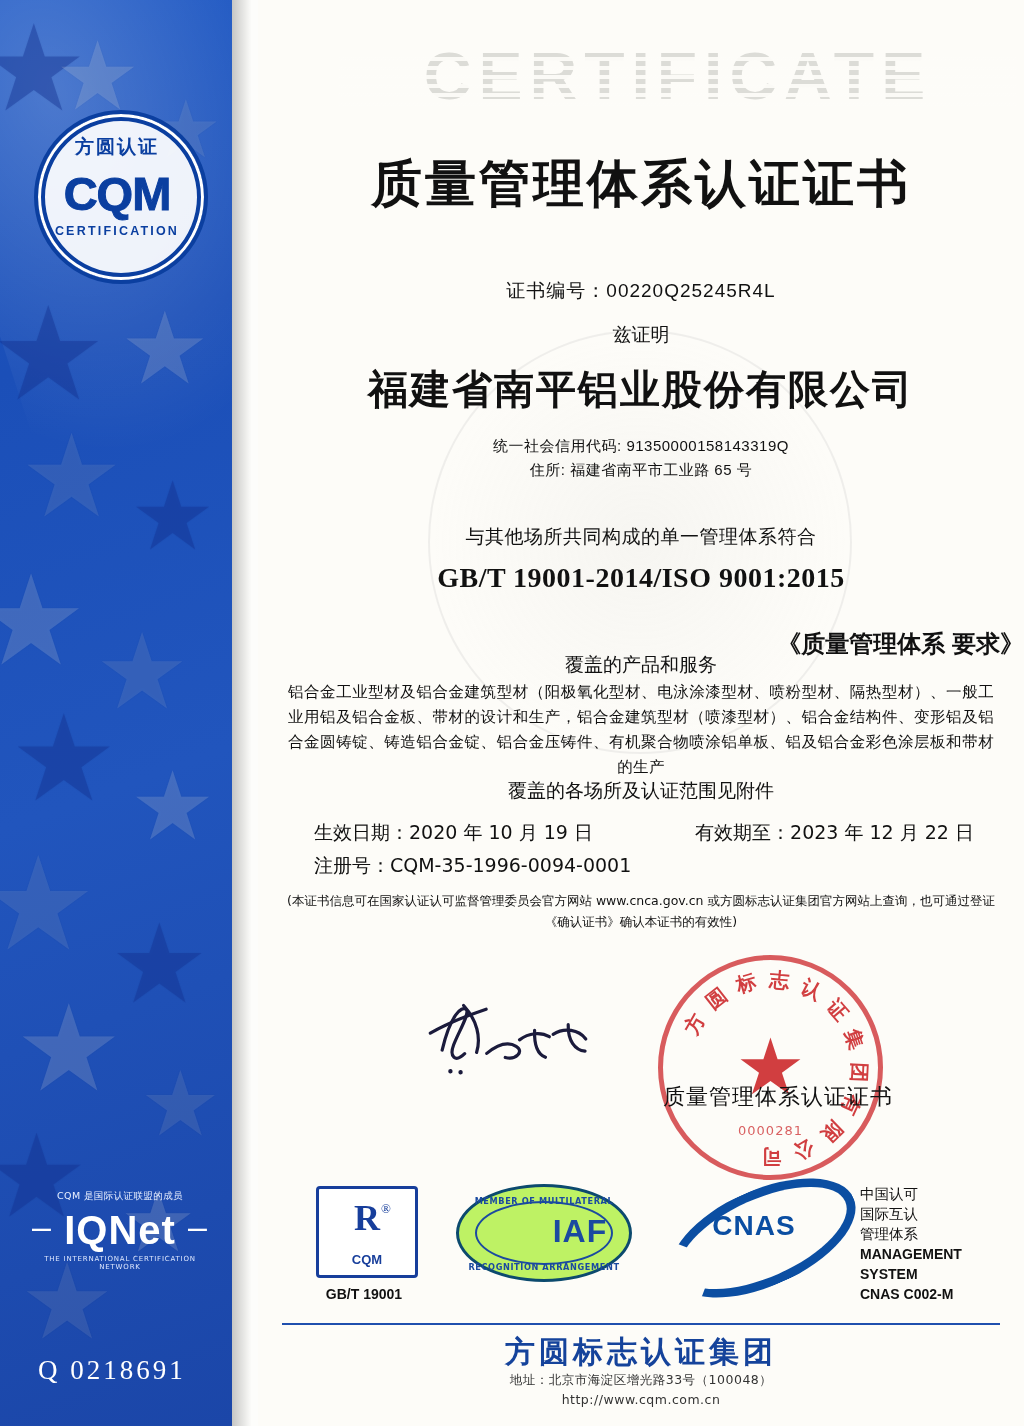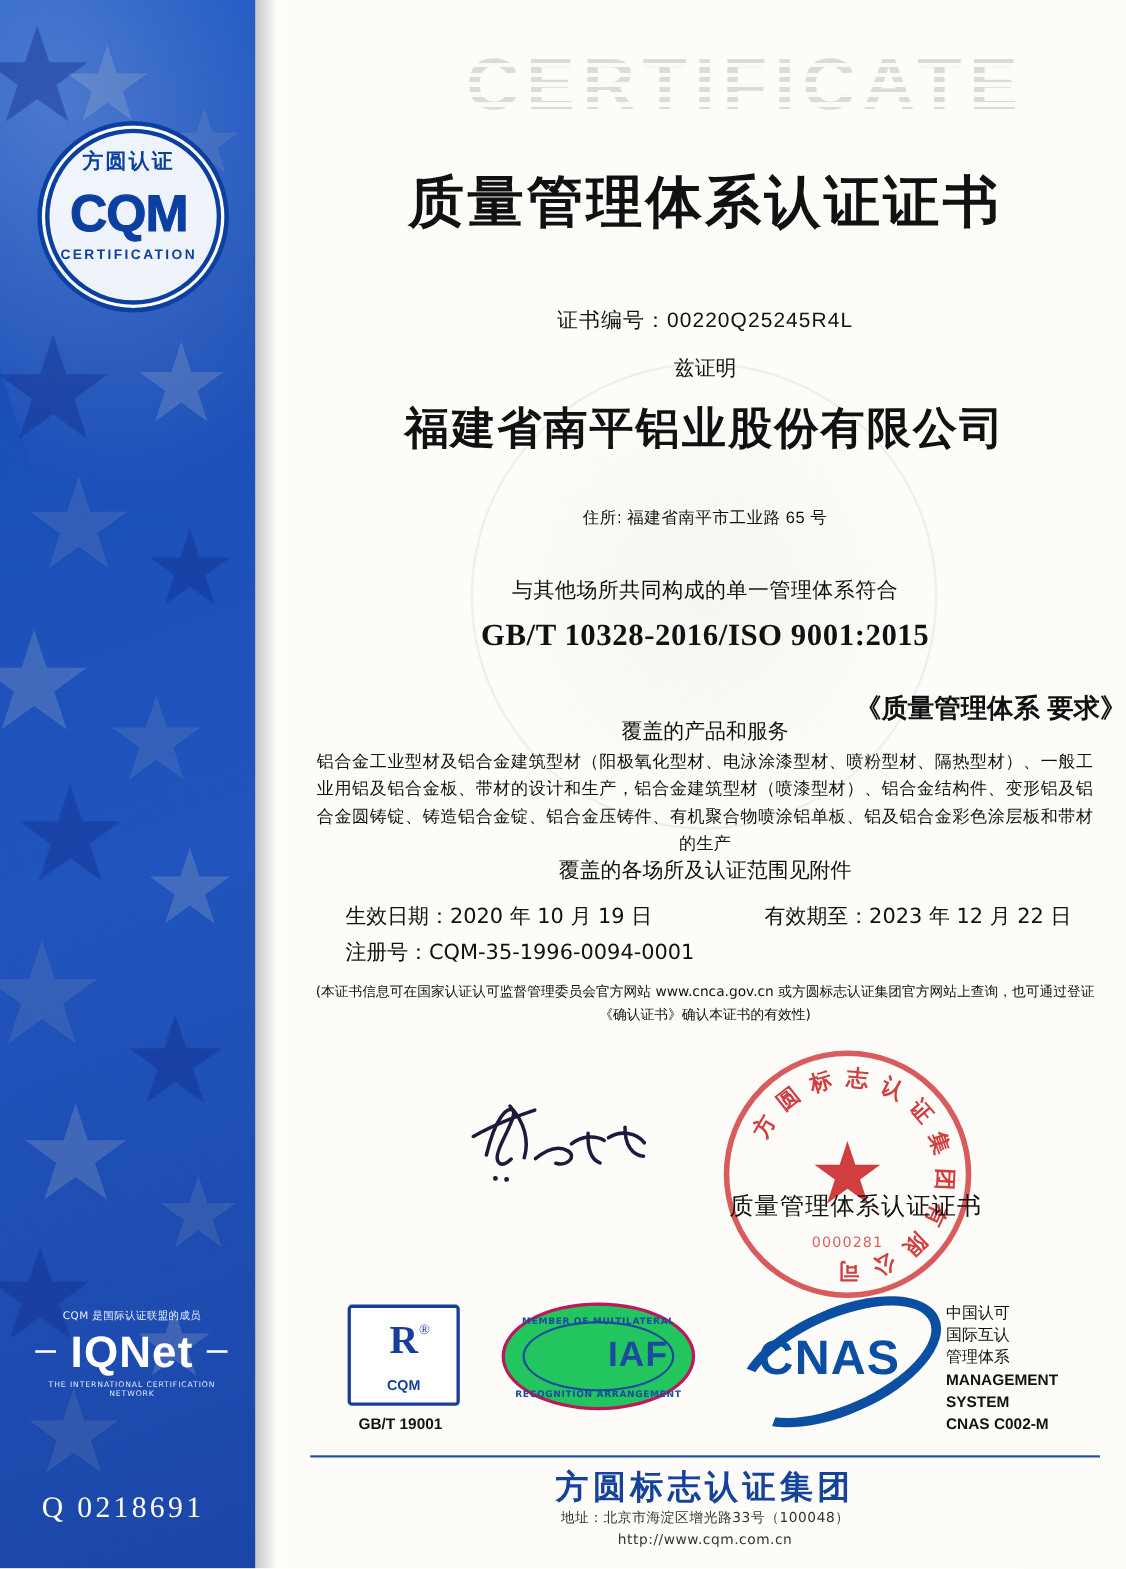--- a/index.html
+++ b/index.html
@@ -381,22 +381,22 @@
     font-weight: bold;
     color: #111;
     font-family: "Liberation Sans", sans-serif;
   }
 
   .iaf {
     position: absolute;
     left: 180px; top: 6px;
     width: 170px; height: 92px;
     border-radius: 50%;
-    border: 3px solid #be185d;
-    background: #22c55e;
+    border: 3px solid #0c4a6e;
+    background: #bef264;
   }
   .iaf .inner {
     position: absolute;
     left: 16px; top: 14px;
     width: 134px; height: 60px;
     border-radius: 50%;
     border: 2px solid #1b4aa0;
   }
   .iaf .big {
     position: absolute;
@@ -436,21 +436,21 @@
     border: 9px solid #0b4ea2;
     border-radius: 50%;
     border-left-color: transparent;
     transform: rotate(-24deg);
   }
   .cnas .txt {
     position: absolute;
     left: 0; top: 24px;
     width: 180px;
     text-align: center;
-    font-size: 44px;
+    font-size: 28px;
     font-weight: bold;
     color: #0b4ea2;
     font-family: "Liberation Sans", sans-serif;
     letter-spacing: 1px;
   }
   .cnas-side {
     position: absolute;
     left: 584px; top: 6px;
     font-size: 14.5px;
     line-height: 20px;
@@ -554,24 +554,25 @@
 
   <div class="main">
     <div class="watermark"></div>
 
     <div class="cert-ghost">CERTIFICATE</div>
     <div class="title-cn">质量管理体系认证证书</div>
 
     <div class="center-line cert-no cn">证书编号：00220Q25245R4L</div>
     <div class="center-line hereby cn">兹证明</div>
     <div class="center-line company cn">福建省南平铝业股份有限公司</div>
+    <div class="center-line credit cn">统一社会信用代码: 91350000158143319Q</div>
     <div class="center-line address cn">住所: 福建省南平市工业路 65 号</div>
 
     <div class="center-line single-sys cn">与其他场所共同构成的单一管理体系符合</div>
-    <div class="center-line std-line sr">GB/T 10328-2016/ISO 9001:2015</div>
+    <div class="center-line std-line sr">GB/T 19001-2014/ISO 9001:2015</div>
     <div class="center-line std-name cn">《质量管理体系  要求》</div>
 
     <div class="center-line scope-hdr cn">覆盖的产品和服务</div>
     <div class="scope-body">铝合金工业型材及铝合金建筑型材（阳极氧化型材、电泳涂漆型材、喷粉型材、隔热型材）、一般工业用铝及铝合金板、带材的设计和生产，铝合金建筑型材（喷漆型材）、铝合金结构件、变形铝及铝合金圆铸锭、铸造铝合金锭、铝合金压铸件、有机聚合物喷涂铝单板、铝及铝合金彩色涂层板和带材的生产</div>
     <div class="center-line annex cn">覆盖的各场所及认证范围见附件</div>
 
     <div class="dates-row">
       <span>生效日期：2020 年 10 月 19 日</span>
       <span>有效期至：2023 年 12 月 22 日</span>
     </div>

